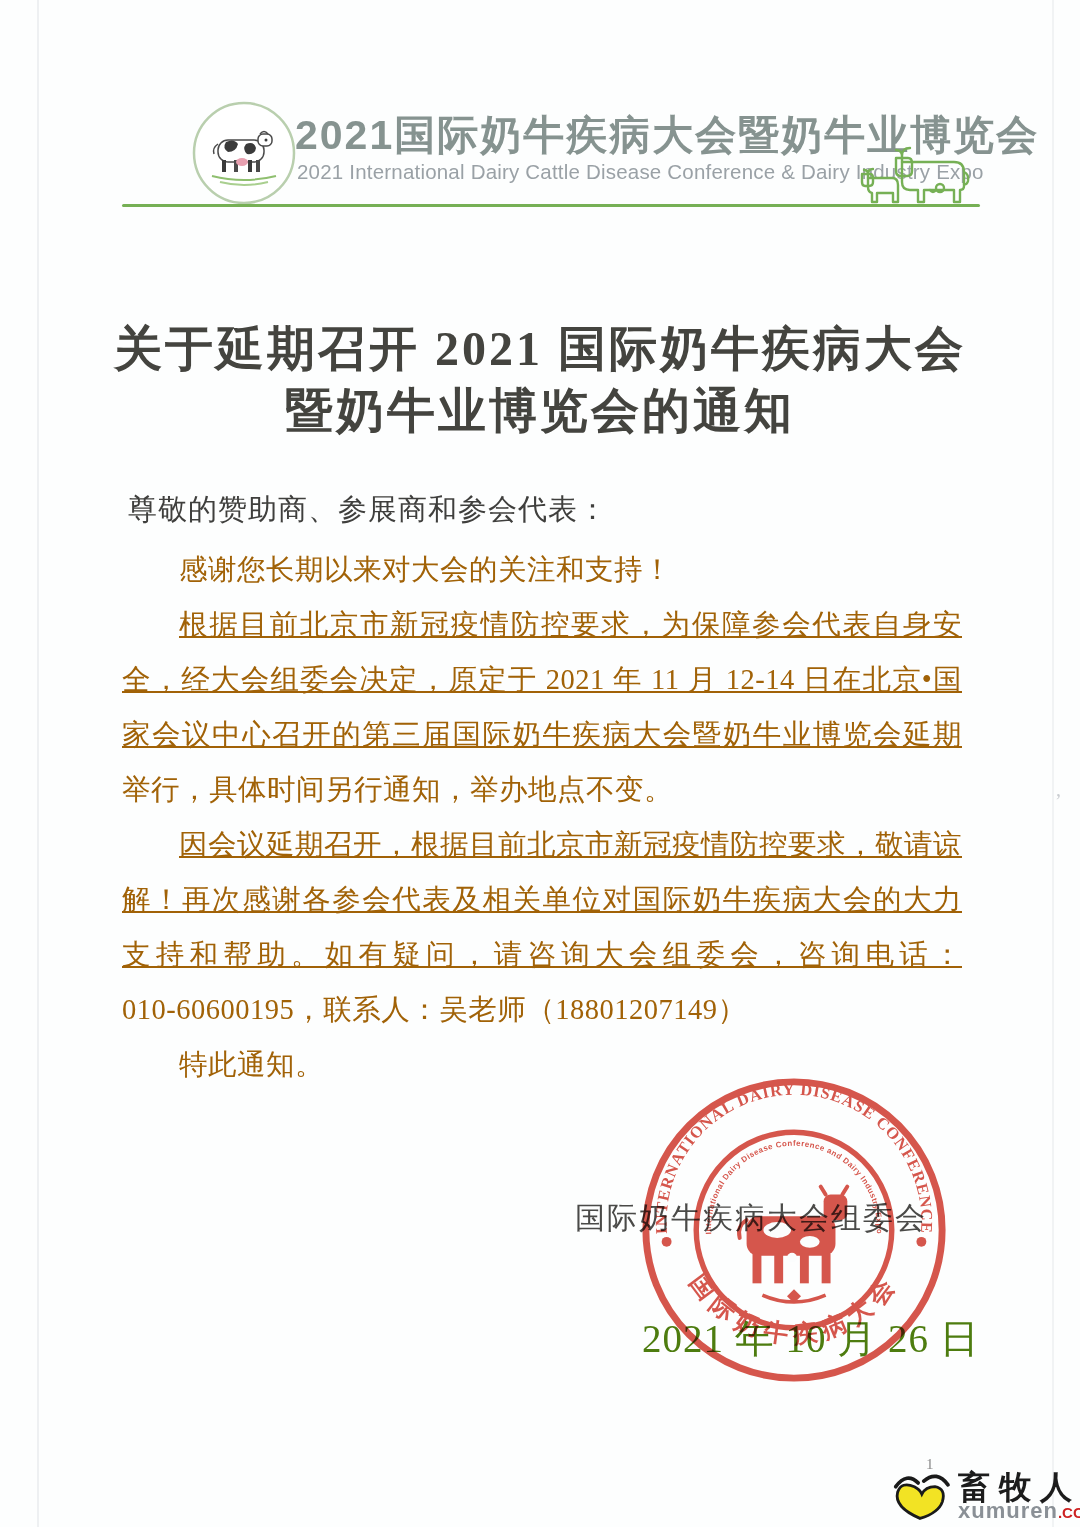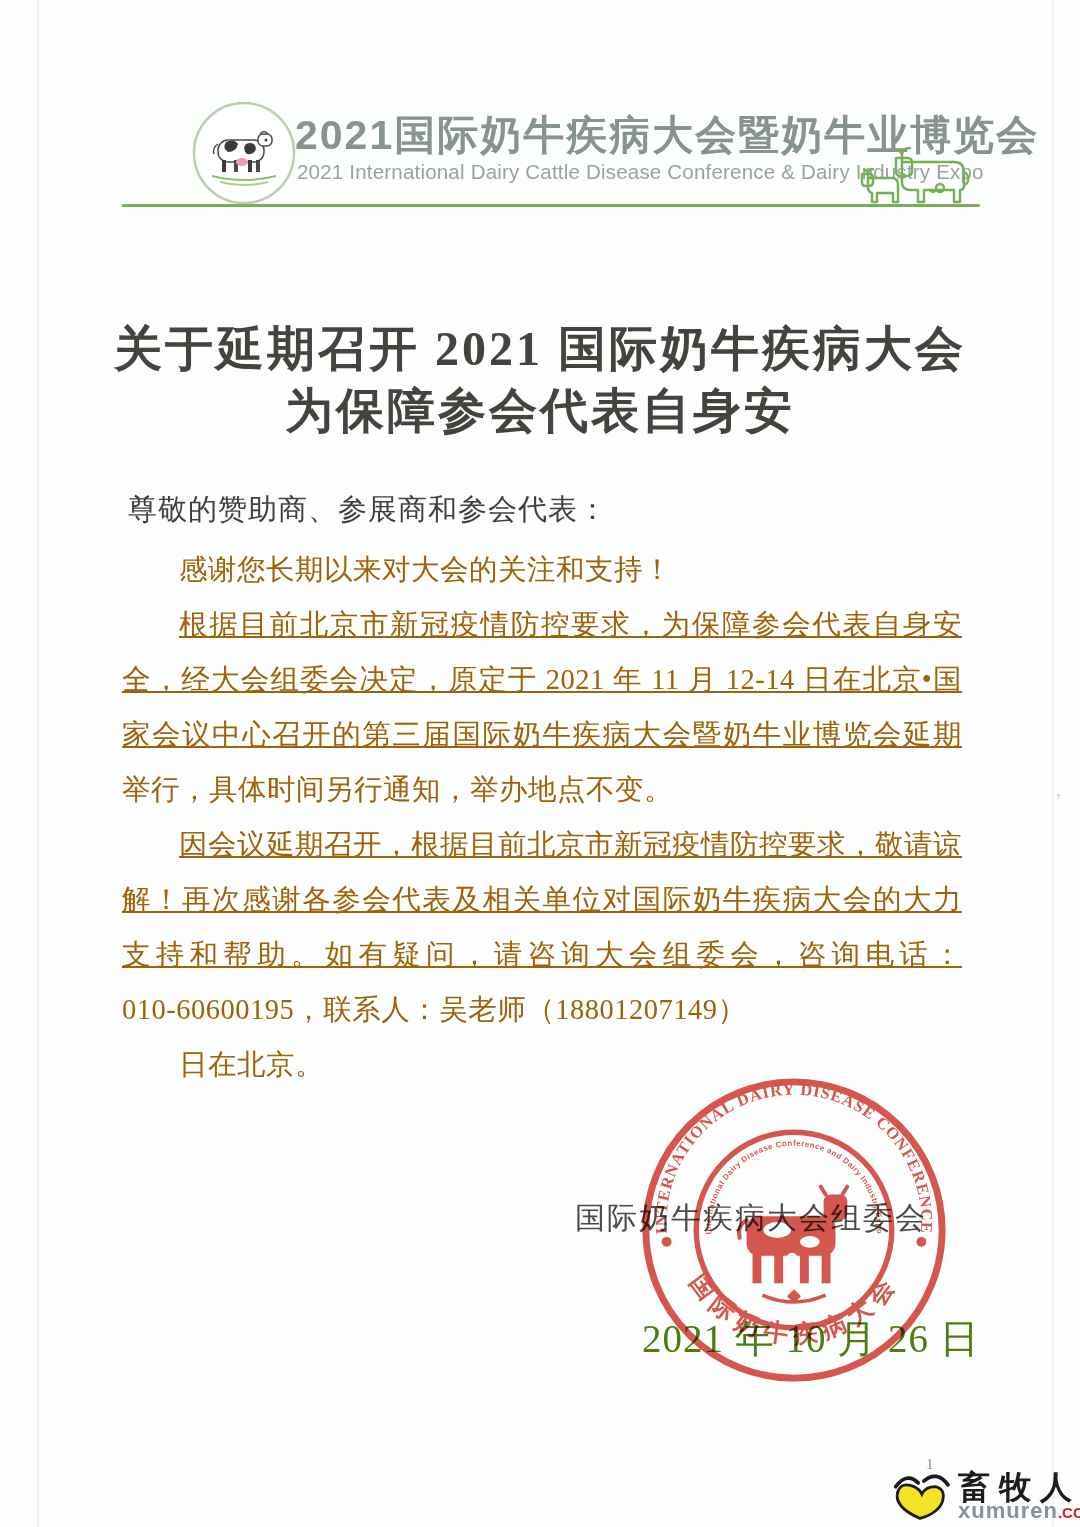--- a/index.html
+++ b/index.html
@@ -127,36 +127,36 @@
       <path d="M74,46 q3,4 6,0"></path>
 
       <path d="M12,34 h24 q6,0 6,7 v8 v9 h-5 v-9 h-16 v9 h-5 v-9 q-4,-1 -4,-6 z"></path>
       <path d="M12,34 v-4 q0,-4 -4,-4 m4,4 q0,-5 5,-5"></path>
       <path d="M6,30 h8 q3,0 3,4 v4 q0,4 -4,4 h-4 q-3,0 -3,-4 z"></path>
     </svg>
   </div>
 
   <div class="notice-title">
     <div>关于延期召开 2021 国际奶牛疾病大会</div>
-    <div>为保障参会代表自身安</div>
+    <div>暨奶牛业博览会的通知</div>
   </div>
 
   <div class="salutation">尊敬的赞助商、参展商和参会代表：</div>
 
   <div class="body-lines">
     <div class="bline indent">感谢您长期以来对大会的关注和支持！</div>
     <div class="bline indent fill">根据目前北京市新冠疫情防控要求，为保障参会代表自身安</div>
     <div class="bline fill">全，经大会组委会决定，原定于 2021 年 11 月 12-14 日在北京•国</div>
     <div class="bline fill">家会议中心召开的第三届国际奶牛疾病大会暨奶牛业博览会延期</div>
     <div class="bline">举行，具体时间另行通知，举办地点不变。</div>
     <div class="bline indent fill">因会议延期召开，根据目前北京市新冠疫情防控要求，敬请谅</div>
     <div class="bline fill">解！再次感谢各参会代表及相关单位对国际奶牛疾病大会的大力</div>
     <div class="bline fill">支持和帮助。如有疑问，请咨询大会组委会，咨询电话：</div>
     <div class="bline">010-60600195，联系人：吴老师（18801207149）</div>
-    <div class="bline indent">日在北京。</div>
+    <div class="bline indent">特此通知。</div>
   </div>
 
   <div class="signature">国际奶牛疾病大会组委会</div>
   <div class="sign-date">2021 年 10 月 26 日</div>
 
   <svg class="stamp" viewBox="0 0 320 320">
     <defs>
       <path id="arcTop" d="M 32,168 A 129,129 0 1 1 288,168" fill="none"></path>
       <path id="arcInner" d="M 88,202 A 84,84 0 1 1 232,202" fill="none"></path>
       <path id="arcBottom" d="M 40,168 A 121,121 0 0 0 280,168" fill="none"></path>

